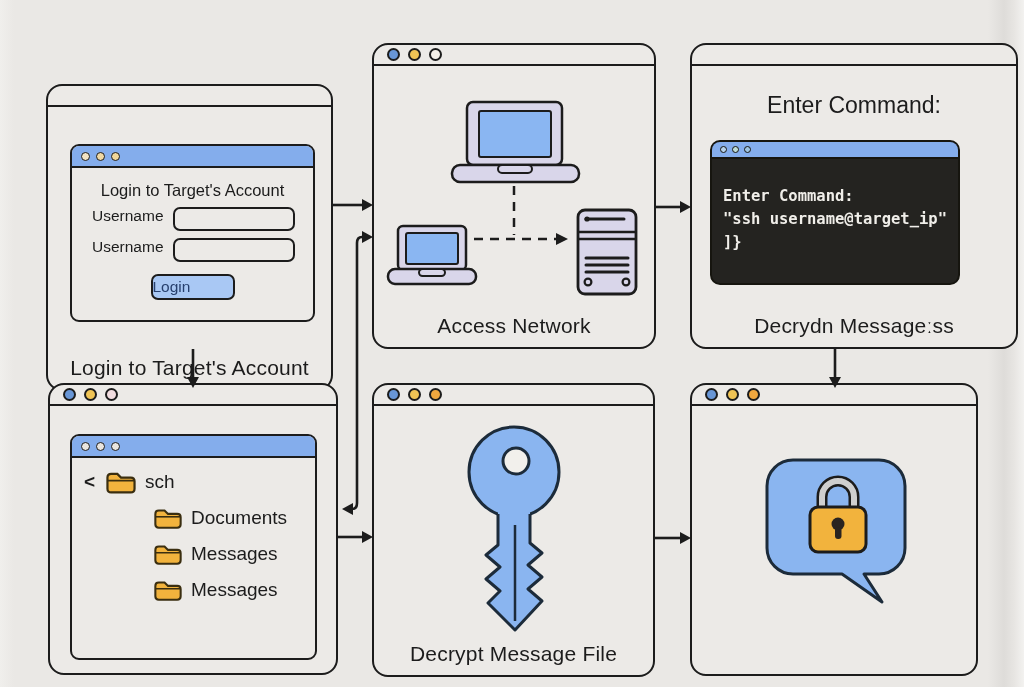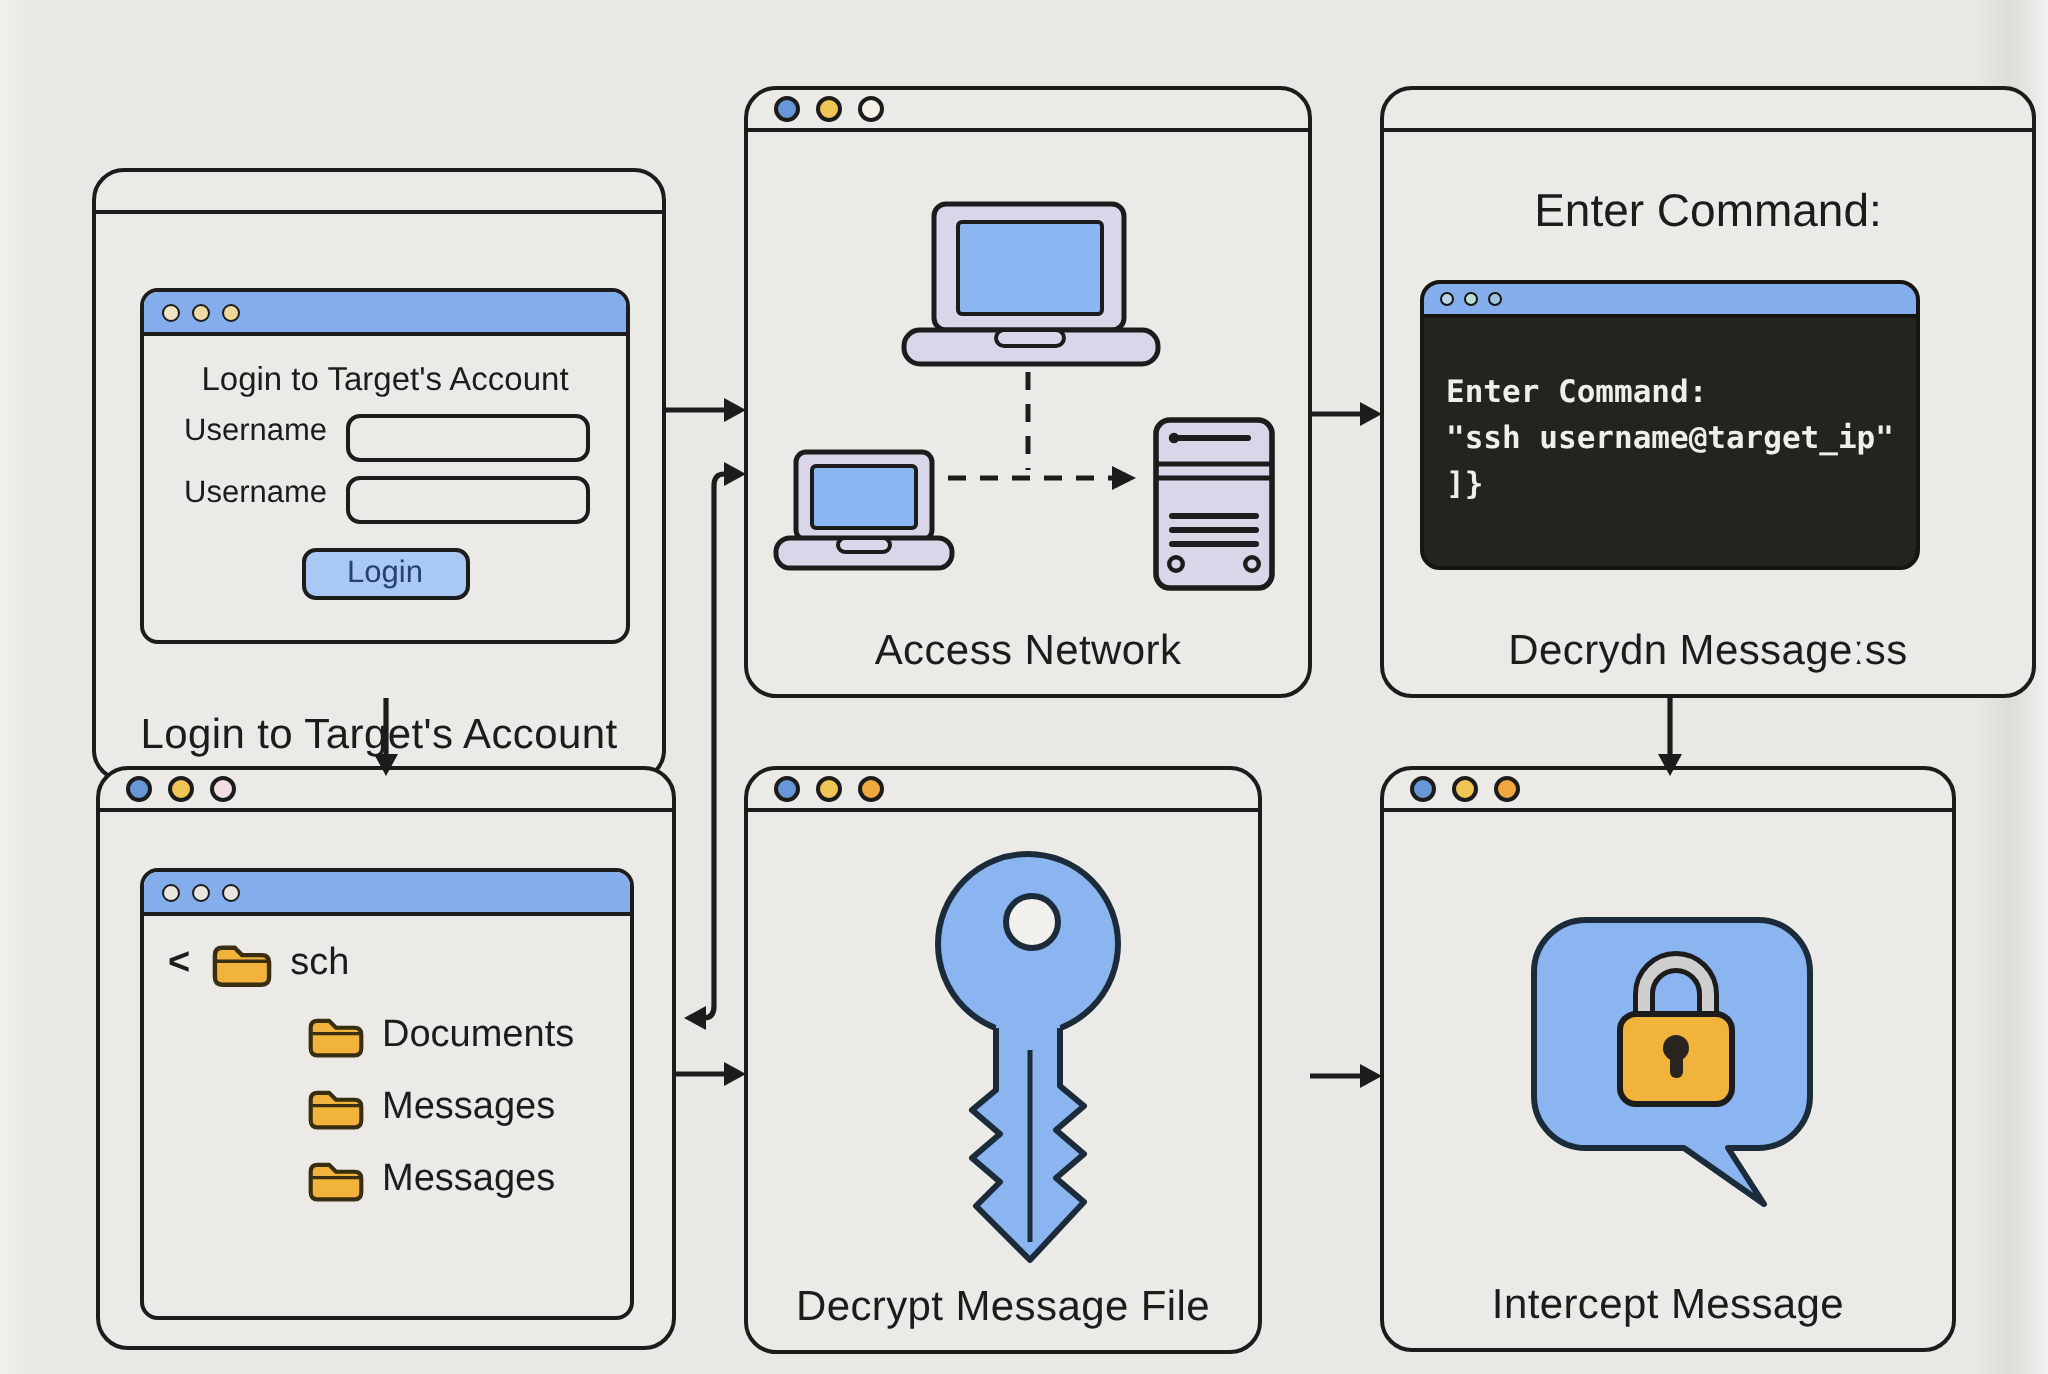--- a/index.html
+++ b/index.html
@@ -16,21 +16,21 @@
   .t1{background:#b6d2ec}.t2{background:#bedcd6}.t3{background:#9ec4e2}
   .caption{position:absolute;left:0;right:0;bottom:9px;text-align:center;font-size:21px;letter-spacing:.2px;}
   svg{display:block}
   
   .mini-window{position:absolute;background:#eceae7;border:2.5px solid #1c1c1c;border-radius:9px;box-sizing:border-box;overflow:hidden;}
   .mini-titlebar{height:20px;background:#84adec;border-bottom:2.2px solid #1c1c1c;display:flex;align-items:center;gap:6px;padding-left:9px;}
   .login-heading{text-align:center;font-size:16.5px;margin-top:13px;}
   .field-row{display:flex;align-items:flex-start;margin:7px 0 0 20px;font-size:15.5px;}
   .field-box{width:118px;height:20px;border:2.2px solid #1c1c1c;border-radius:7px;margin-left:9px;background:#eceae7;}
   .login-btn{display:block;margin:12px auto 0 auto;width:84px;height:26px;background:#a9c8f4;border:2.2px solid #1c1c1c;border-radius:7px;
-             font-size:15.5px;color:#27406e;font-family:inherit;text-align:center;line-height:22px;box-sizing:border-box;}
+             font-size:15.5px;color:#27406e;font-family:inherit;line-height:22px;box-sizing:border-box;}
   
   .cmd-heading{text-align:center;font-size:23px;margin-top:26px;}
   .terminal{position:absolute;left:18px;top:95px;width:250px;height:145px;background:#242320;border:2.5px solid #16150f;border-radius:10px;box-sizing:border-box;overflow:hidden;}
   .term-titlebar{height:15px;background:#84adec;border-bottom:2px solid #16150f;display:flex;align-items:center;gap:5px;padding-left:8px;}
   .dot-t{width:7px;height:7px;border-radius:50%;border:1.5px solid #16150f;box-sizing:border-box;}
   .term-body{padding:26px 6px 0 11px;font-family:"DejaVu Sans Mono","Liberation Mono",monospace;font-size:15.5px;line-height:23px;font-weight:600;color:#f0eee9;white-space:pre;}
   
   .file-window{position:absolute;left:20px;top:49px;width:247px;height:226px;}
   .tree{padding-top:6px;}
   .tree-row{display:flex;align-items:center;height:36px;font-size:19px;gap:8px;}
@@ -164,21 +164,21 @@
           <svg width="30" height="23" viewBox="0 0 26 20">
             <path d="M2 6 Q2 3 5 3 H10 L13 6 H21 Q24 6 24 9 V15 Q24 18 21 18 H5 Q2 18 2 15 Z" fill="#f2b33d" stroke="#3a2e10" stroke-width="1.8"></path>
             <line x1="2" y1="8.5" x2="24" y2="8.5" stroke="#3a2e10" stroke-width="1.4"></line>
           </svg>
           <span>Messages</span>
         </div>
       </div>
     </div>
   </div>
 
-  <div class="panel" style="left:372px;top:383px;width:259px;height:294px;">
+  <div class="panel" style="left:372px;top:383px;width:283px;height:294px;">
     <div class="panel-header">
       <span class="dot db"></span>
       <span class="dot dy"></span>
       <span class="dot do"></span>
     </div>
     <svg style="position:absolute;left:0;top:0;" width="283" height="294" viewBox="0 0 283 294">
       <circle cx="140" cy="87" r="45" fill="#8ab5f0" stroke="#1c2b3a" stroke-width="3"></circle>
       <path d="M 124 126 V 160 L 112 170 L 126 182 L 112 194 L 126 206 L 114 218 L 141 245 L 168 216 L 154 204 L 168 192 L 154 180 L 168 168 L 156 158 V 126 Z" fill="#8ab5f0" stroke="none"></path>
       <path d="M 124 129 V 160 L 112 170 L 126 182 L 112 194 L 126 206 L 114 218 L 141 245 L 168 216 L 154 204 L 168 192 L 154 180 L 168 168 L 156 158 V 129" fill="none" stroke="#1c2b3a" stroke-width="3" stroke-linejoin="round"></path>
       <line x1="141" y1="140" x2="141" y2="236" stroke="#1c2b3a" stroke-width="2.5"></line>
@@ -198,21 +198,20 @@
         <path d="M 101 75 H 187 A 26 26 0 0 1 213 101 V 163 A 26 26 0 0 1 187 189 H 172 L 190 217 L 150 189 H 101 A 26 26 0 0 1 75 163 V 101 A 26 26 0 0 1 101 75 Z" fill="#8ab5f0" stroke="#1c2b3a" stroke-width="3" stroke-linejoin="round"></path>
       </g>
       <g>
         <path d="M 130 124 V 112 A 16 16 0 0 1 162 112 V 124" fill="none" stroke="#1c1c1c" stroke-width="11" stroke-linecap="round"></path>
         <path d="M 130 124 V 112 A 16 16 0 0 1 162 112 V 124" fill="none" stroke="#cfcfcf" stroke-width="6" stroke-linecap="round"></path>
         <rect x="118" y="122" width="56" height="45" rx="8" fill="#f2b33d" stroke="#1c1c1c" stroke-width="3"></rect>
         <circle cx="146" cy="139" r="6.5" fill="#2a2420"></circle>
         <rect x="143" y="142" width="6.5" height="12" rx="3" fill="#2a2420"></rect>
       </g>
     </svg>
-    <div class="caption">Intercept Message</div>
   </div>
 
   <svg style="position:absolute;left:0;top:0;pointer-events:none;" width="1024" height="687" viewBox="0 0 1024 687">
     <g stroke="#1c1c1c" stroke-width="2.6" fill="#1c1c1c">
 
       <line x1="333" y1="205" x2="362" y2="205"></line>
       <polygon points="362,199 362,211 373,205" stroke="none"></polygon>
 
       <path d="M 351 509 H 352 Q 357 509 357 503 V 243 Q 357 237 362 237" fill="none"></path>
       <polygon points="353,503 353,515 342,509" stroke="none"></polygon>

